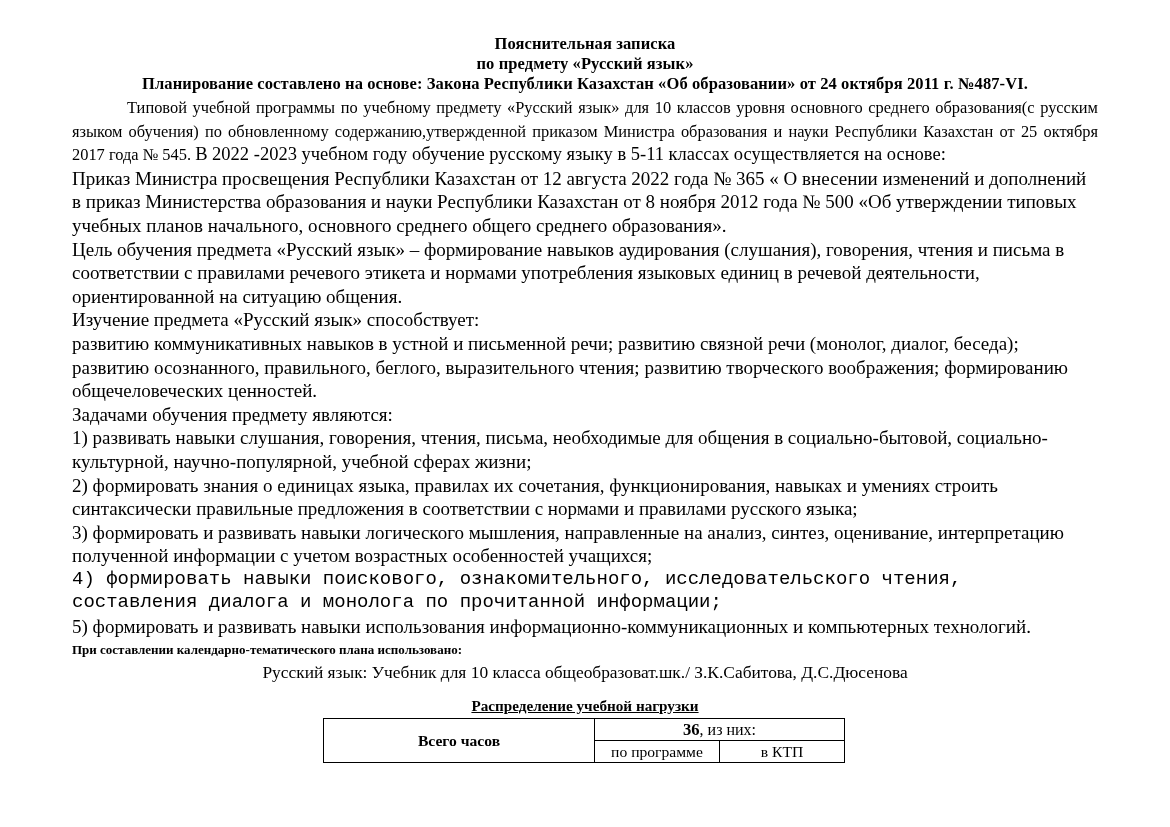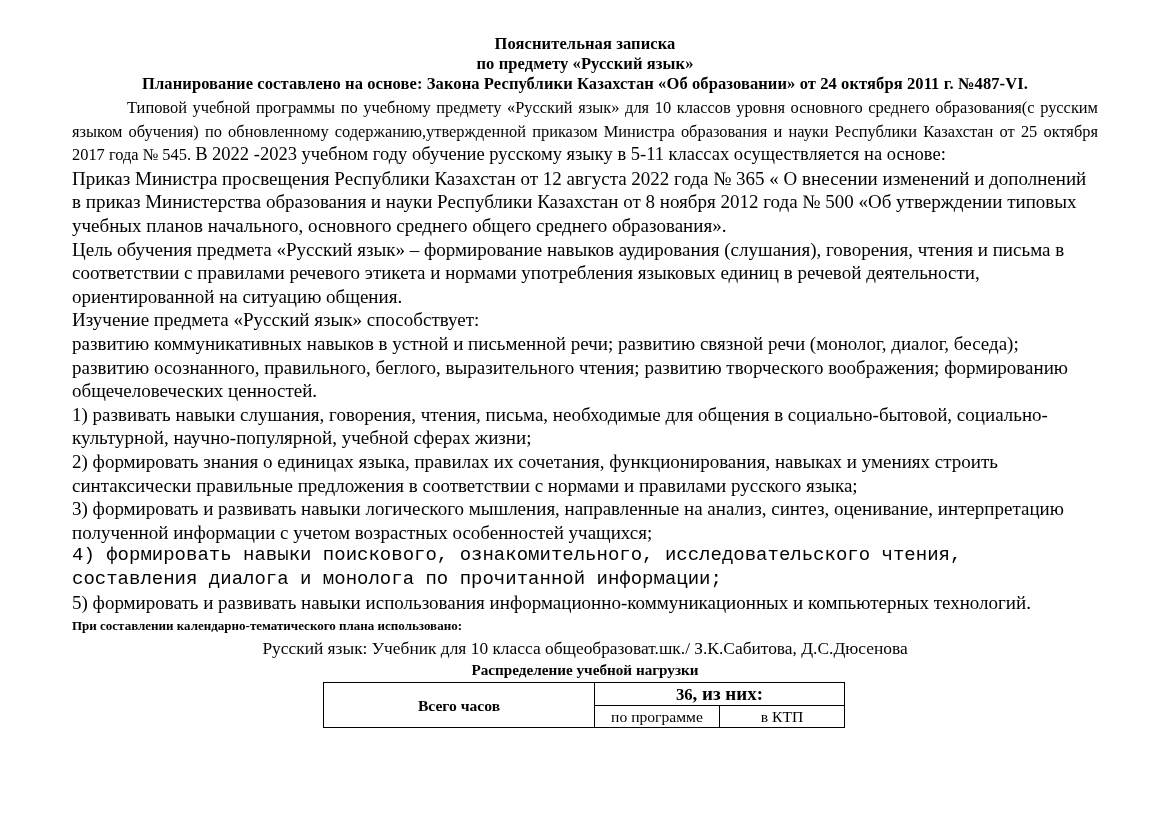--- a/index.html
+++ b/index.html
@@ -65,21 +65,22 @@
     font-size: 17.4px;
     line-height: 23px;
   }
 
   
   .table-caption {
     text-align: center;
     font-weight: bold;
     font-size: 15.2px;
     line-height: 18px;
-    margin-top: 1px;
+    margin-top: 13px;
+    text-decoration: underline;
   }
   .load-table-wrap {
     display: flex;
     justify-content: flex-start;
     padding-left: 251px;
     margin-top: 3px;
   }
   table.load-table {
     border-collapse: collapse;
     table-layout: fixed;
@@ -97,22 +98,22 @@
   }
   td.cell-total {
     font-weight: bold;
     font-size: 16.4px;
   }
   td.cell-hours .hours-num {
     font-weight: bold;
     font-size: 16.6px;
   }
   td.cell-hours .hours-rest {
-    font-weight: bold;
-    font-size: 19px;
+    font-weight: normal;
+    font-size: 16px;
   }
 </style>
 </head>
 <body>
 
 <div class="page">
 
   <div class="title-block">
     <div class="title-line">Пояснительная записка</div>
     <div class="title-line">по предмету «Русский язык»</div>
@@ -120,20 +121,21 @@
   </div>
 
   <p class="para small" style="margin:2px 0 0 0;">
     <span class="indent"></span><span>Типовой учебной программы по учебному предмету «Русский язык» для 10  классов уровня основного среднего образования(с русским языком обучения) по обновленному содержанию,утвержденной приказом Министра образования и науки Республики Казахстан от 25 октября 2017 года № 545. </span><span class="big">В 2022 -2023 учебном году  обучение  русскому языку в 5-11 классах   осуществляется на основе:</span>
   </p>
 
   <p class="para" style="margin:0;">Приказ Министра просвещения Республики Казахстан от 12 августа 2022 года № 365 « О внесении изменений и дополнений в приказ Министерства образования и науки Республики Казахстан от 8 ноября 2012 года № 500 «Об утверждении типовых учебных планов начального, основного среднего общего среднего образования».</p>
   <p class="para" style="margin:0;">Цель обучения предмета «Русский язык» – формирование навыков аудирования (слушания), говорения, чтения и письма в соответствии с правилами речевого этикета и нормами употребления языковых единиц в речевой деятельности, ориентированной на ситуацию общения.</p>
   <p class="para" style="margin:0;">Изучение предмета «Русский язык» способствует:</p>
   <p class="para" style="margin:0;">развитию коммуникативных навыков в устной и письменной речи; развитию связной речи (монолог, диалог, беседа); развитию осознанного, правильного, беглого, выразительного чтения; развитию творческого воображения; формированию общечеловеческих ценностей.</p>
+  <p class="para" style="margin:0;">Задачами обучения предмету являются:</p>
   <p class="para" style="margin:0;">1) развивать навыки слушания, говорения, чтения, письма, необходимые для общения в социально-бытовой, социально-культурной, научно-популярной, учебной сферах жизни;</p>
   <p class="para" style="margin:0;">2) формировать знания о единицах языка, правилах их сочетания, функционирования, навыках и умениях строить синтаксически правильные предложения в соответствии с нормами и правилами русского языка;</p>
   <p class="para" style="margin:0;">3) формировать и развивать навыки логического мышления, направленные на анализ, синтез, оценивание, интерпретацию полученной информации с учетом возрастных особенностей учащихся;</p>
   <p class="para" style="margin:0;font-family:Liberation Mono, monospace;">4) формировать навыки поискового, ознакомительного, исследовательского чтения, составления диалога и монолога по прочитанной информации;</p>
   <p class="para" style="margin:0;">5) формировать и развивать навыки использования информационно-коммуникационных и компьютерных технологий.</p>
 
   <p class="para bold" style="margin:0;">При составлении календарно-тематического плана использовано:</p>
   <p class="para center" style="margin:0;">Русский язык: Учебник для 10  класса общеобразоват.шк./ З.К.Сабитова, Д.С.Дюсенова</p>
 
   <div class="table-caption">Распределение учебной нагрузки</div>

